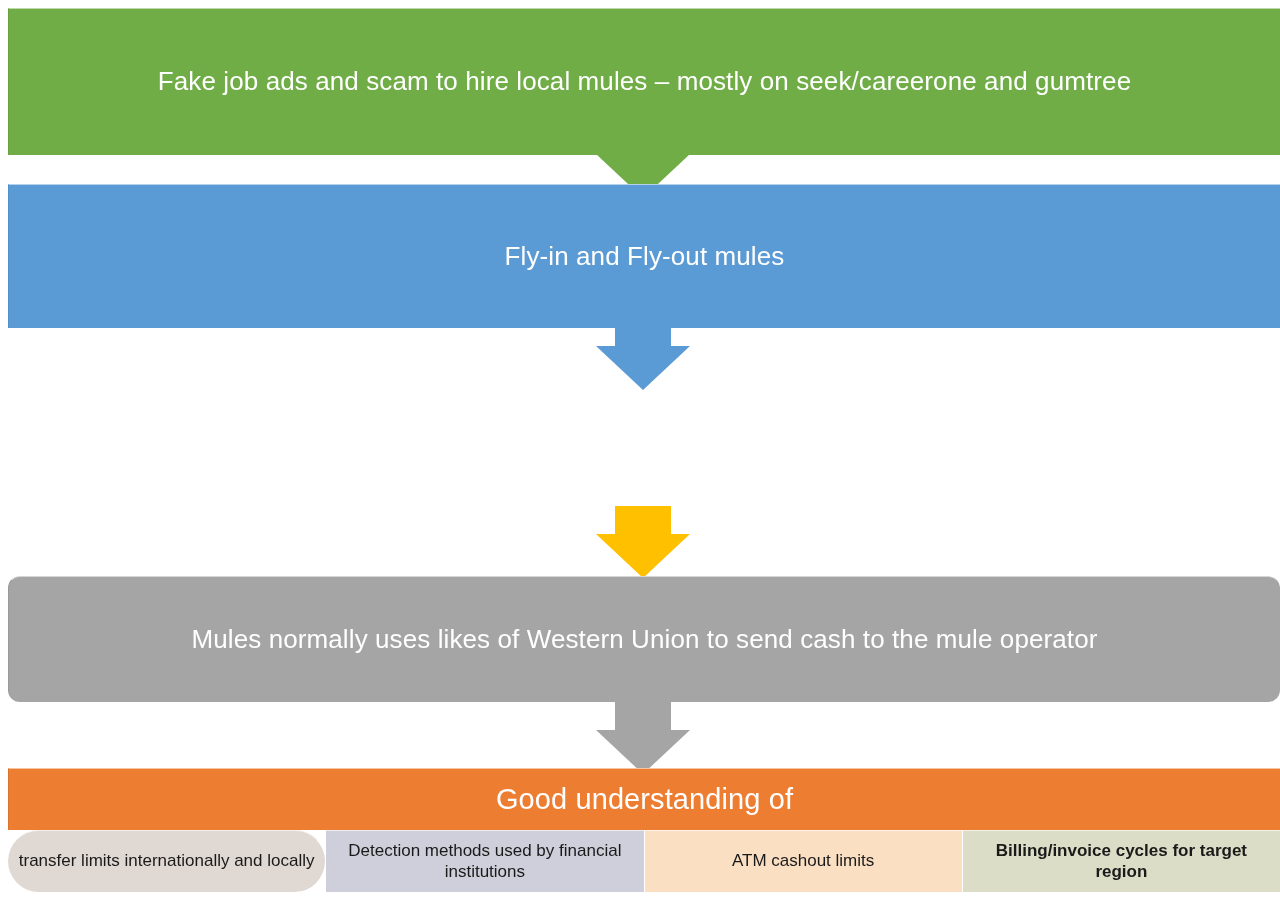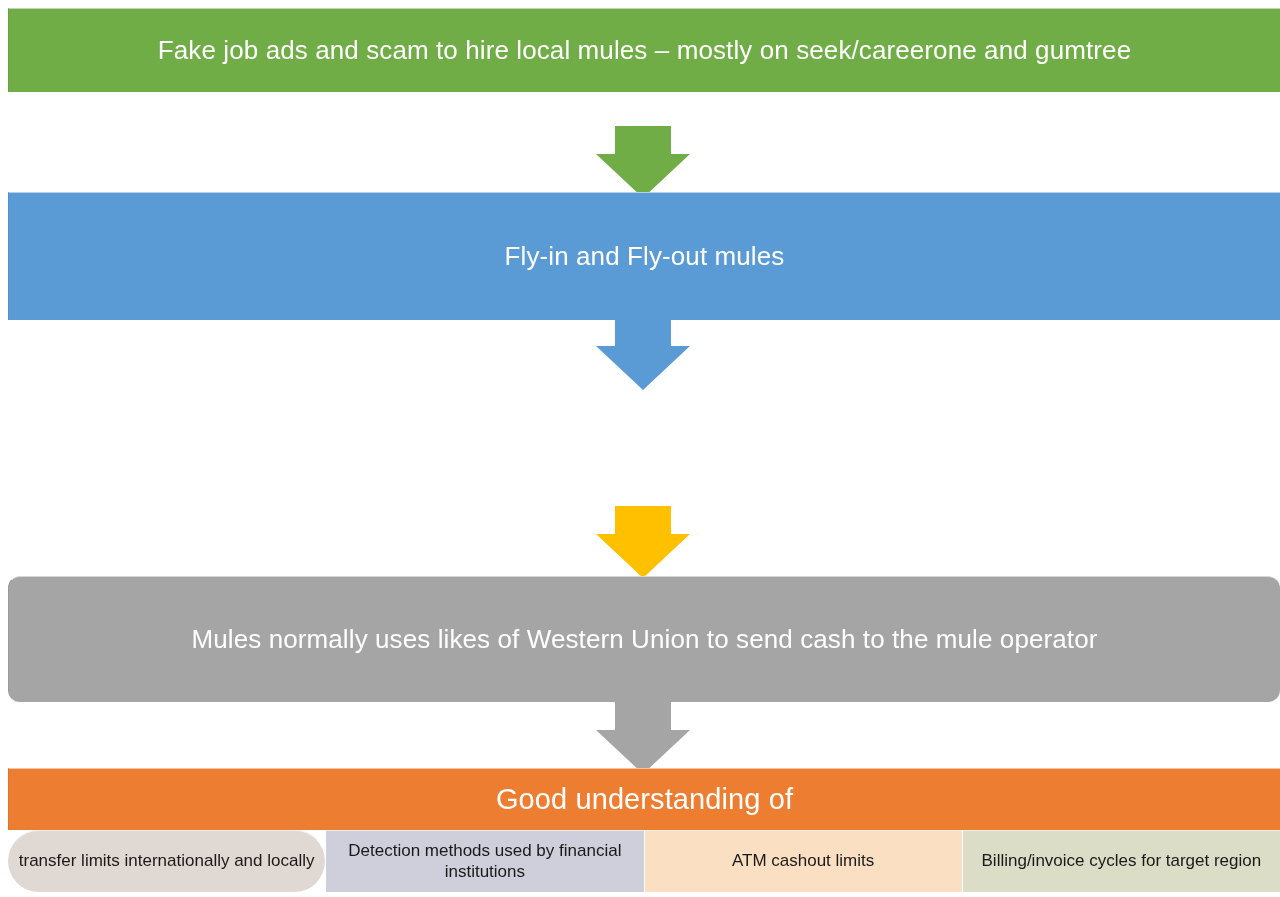--- a/index.html
+++ b/index.html
@@ -35,22 +35,22 @@
 
   .band-label {
     font-size: 26px;
     font-weight: 400;
     letter-spacing: 0.1px;
     line-height: 1.2;
     padding: 0 16px;
     color: #ffffff;
   }
 
-  #band-green  { top: 8px;   height: 84px; background: #70AD47; }
-  #band-blue   { top: 192px; height: 128px; background: #5B9BD5; }
+  #band-green  { top: 8px;   height: 147px; background: #70AD47; }
+  #band-blue   { top: 184px; height: 144px; background: #5B9BD5; }
   #band-yellow { top: 388px; height: 118px; background: #FFC000; }
   #band-gray   { top: 576px; height: 126px; background: #A5A5A5; border-radius: 12px; }
   #band-orange { top: 768px; height:  62px; background: #ED7D31; }
 
   #band-orange .band-label { font-size: 29px; }
 
   
   .arrow {
     position: absolute;
     left: 596px;
@@ -146,19 +146,19 @@
     </div>
 
     <div class="leaf-box" style="background:#CFCFDB;">
       <span class="leaf-label">Detection methods used by financial institutions</span>
     </div>
 
     <div class="leaf-box" style="background:#FBDFC3;">
       <span class="leaf-label">ATM cashout limits</span>
     </div>
 
-    <div class="leaf-box" style="background:#DBDDC6;">
+    <div class="leaf-box" style="background:#DBDDC6;font-weight:bold;">
       <span class="leaf-label">Billing/invoice cycles for target region</span>
     </div>
 
   </div>
 
 </div>
 
 </body></html>

